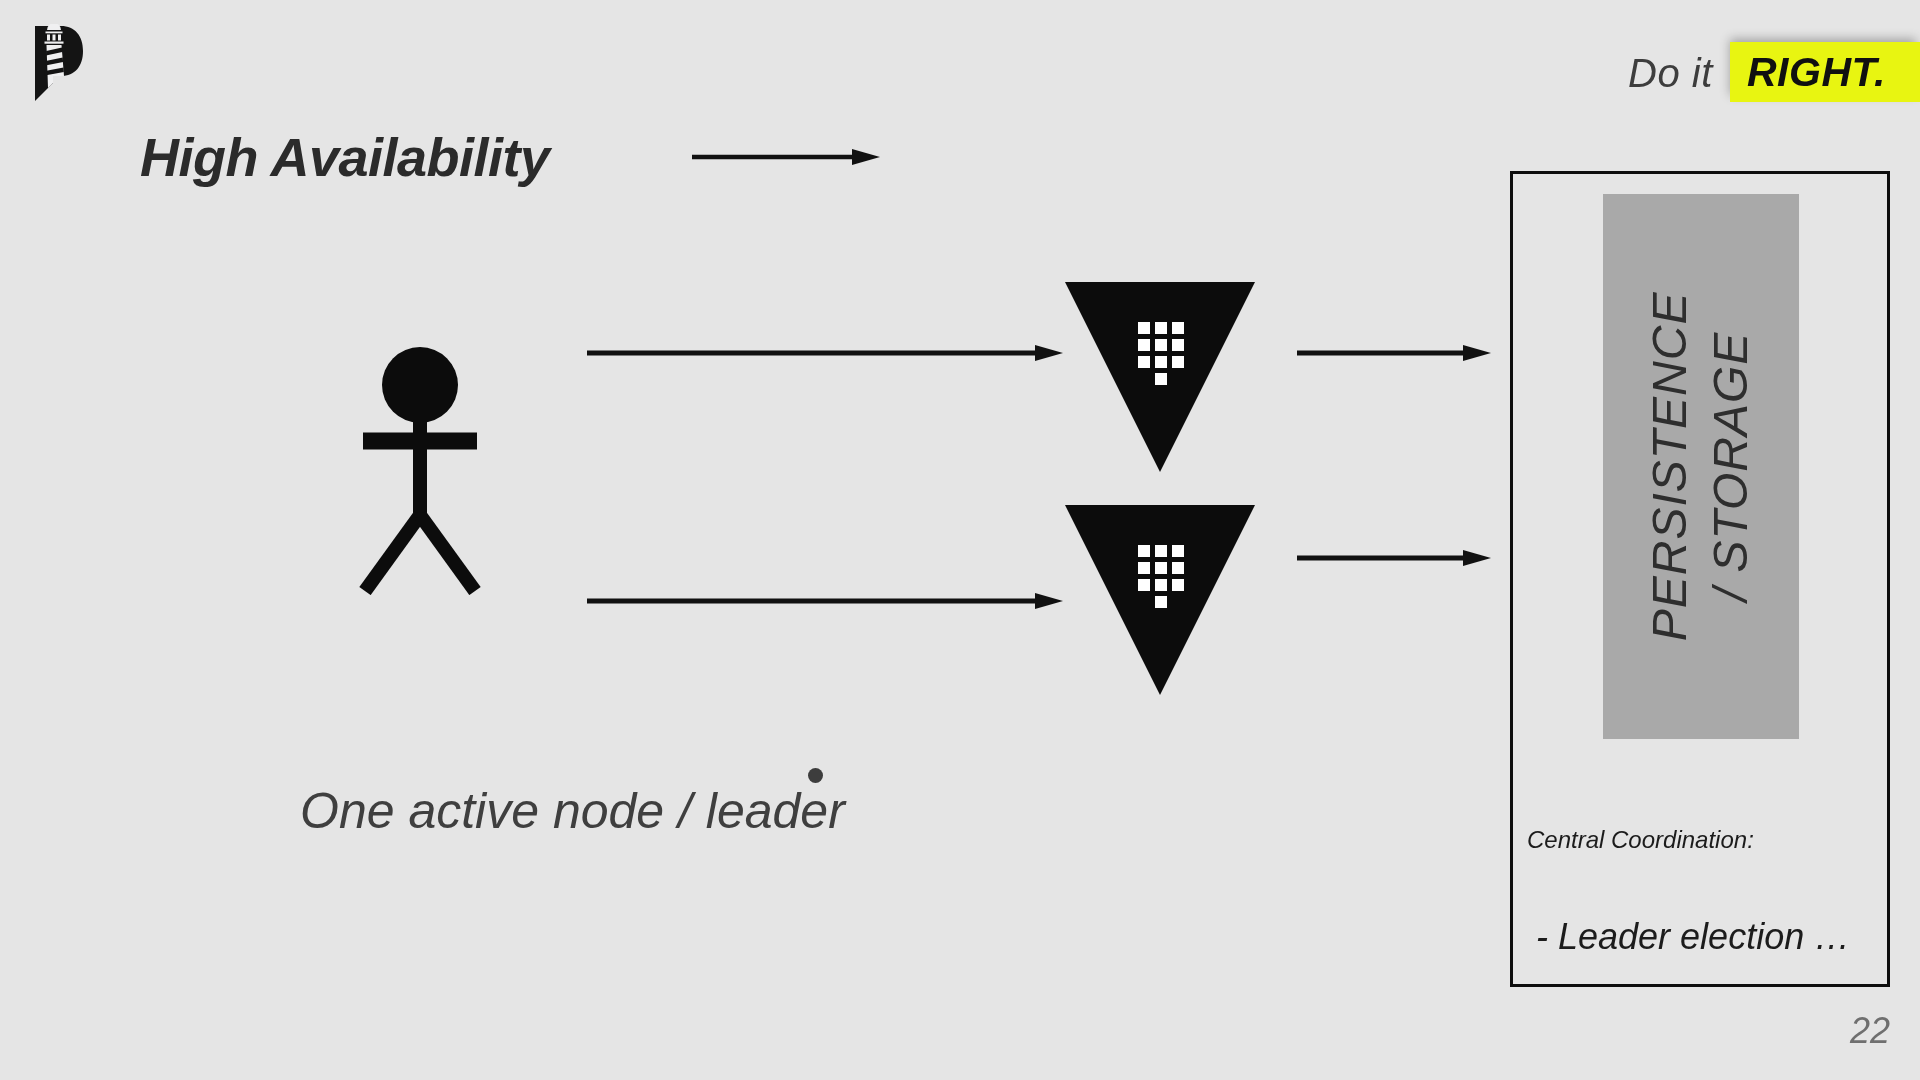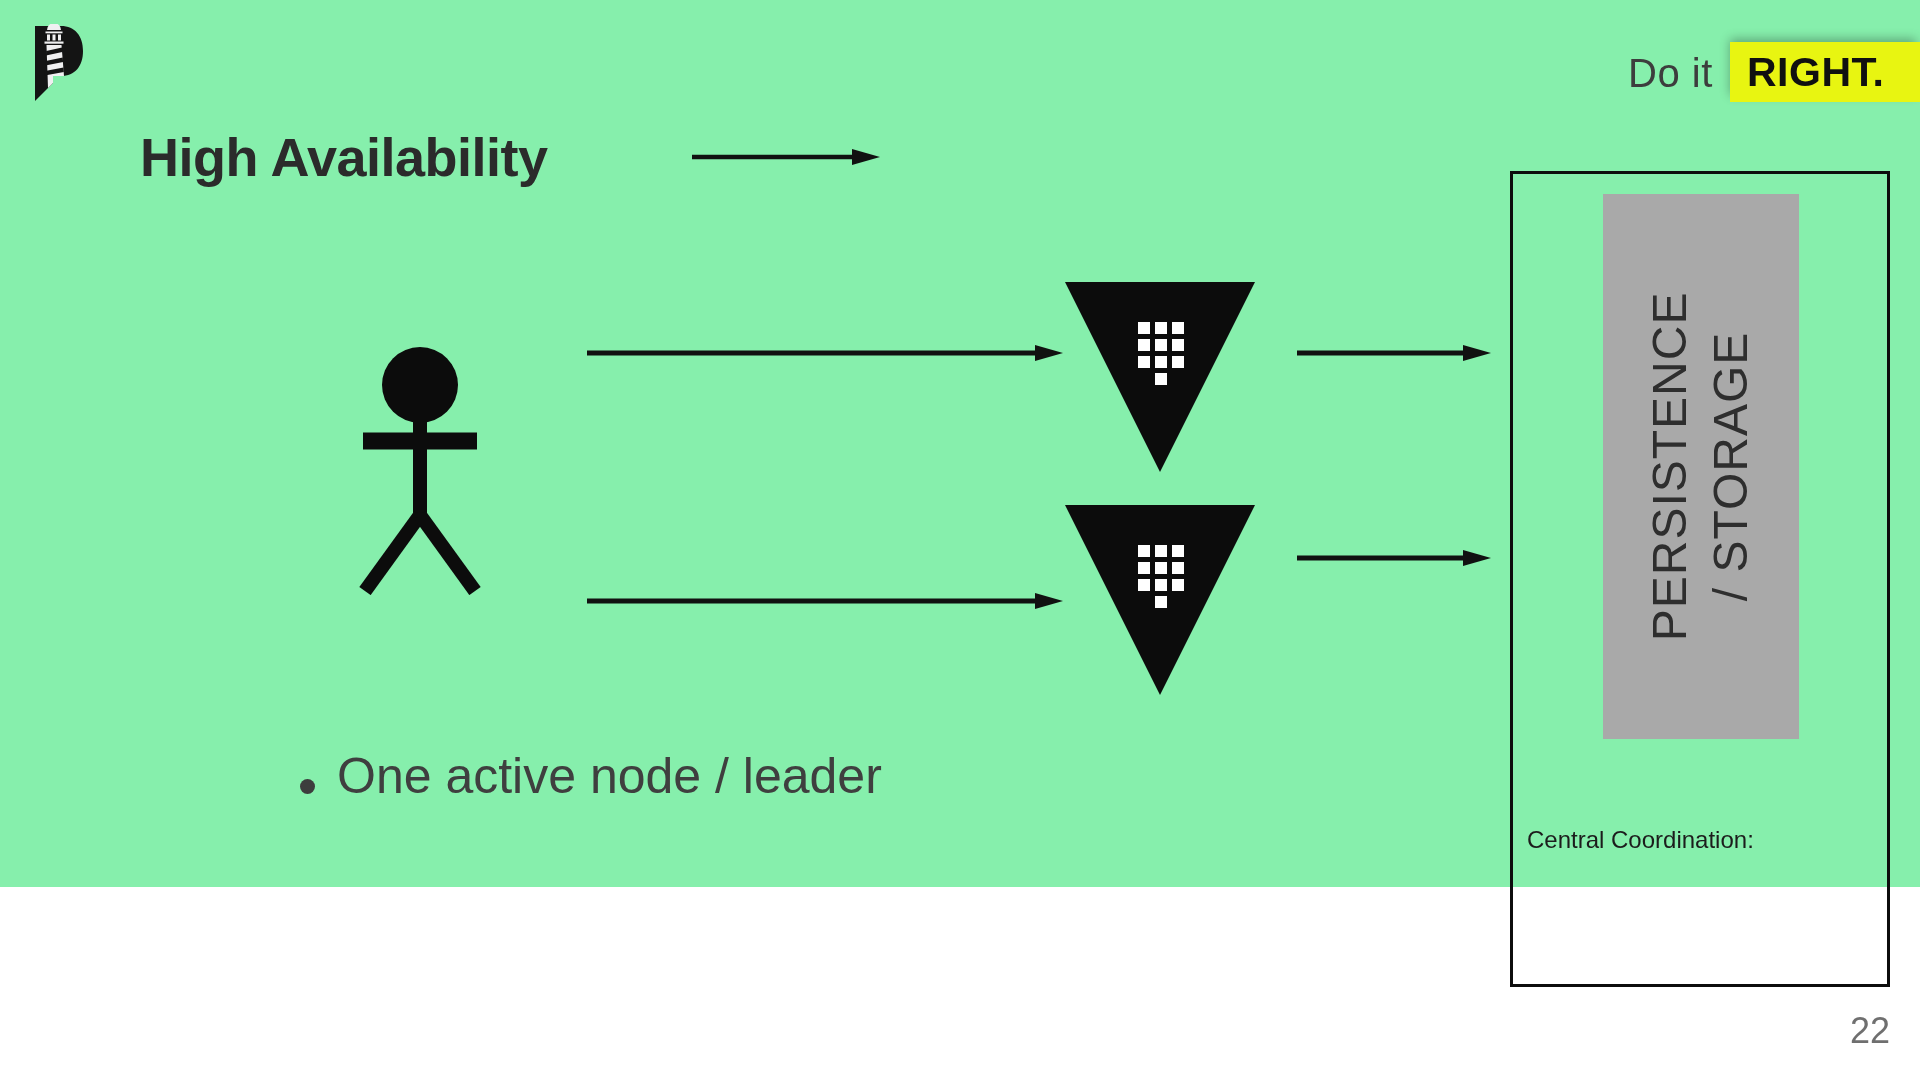--- a/index.html
+++ b/index.html
@@ -1,39 +1,39 @@
 <!DOCTYPE html>
 <html><head>
 <meta charset="utf-8">
 <style>
   html,body{margin:0;padding:0;}
   body{width:1920px;height:1080px;overflow:hidden;}
-  .slide{position:relative;width:1920px;height:887px;background:#86efac;
-         font-family:"Liberation Sans",sans-serif;}
+  .slide{position:relative;width:1920px;height:1080px;background:#e5e5e5;
+         font-family:"Liberation Sans",sans-serif;font-style:italic;}
   .abs{position:absolute;}
 
   
   .logo{left:30px;top:24px;width:54px;height:80px;}
 
   
   .tagline-prefix{left:1628px;top:44px;height:58px;line-height:58px;
     font-size:40px;color:#3d3d3d;letter-spacing:0.5px;}
   .tagline-highlight{left:1730px;top:42px;width:190px;height:60px;line-height:60px;
     background:#e8f511;color:#101010;font-size:41px;font-weight:800;
     padding-left:17px;letter-spacing:0.5px;box-sizing:border-box;
     box-shadow:-2px -5px 10px -2px rgba(0,0,0,0.30);}
 
   
   .heading{font-size:54px;font-weight:700;color:#2b2b2b;letter-spacing:-0.5px;}
   .heading-left{left:140px;top:126px;}
   .heading-right{left:985px;top:126px;}
 
   
   .bullets{left:300px;top:748px;}
-  .bullet-row{display:flex;align-items:center;margin-bottom:50px;}
+  .bullet-row{display:flex;align-items:flex-end;margin-bottom:50px;flex-direction:column;}
   .bullet-dot{width:15px;height:15px;border-radius:50%;background:#3d3d3d;
     margin:20px 22px 0 0;flex:0 0 auto;}
   .bullet-text{font-size:50px;color:#3f3f3f;line-height:1.15;}
 
   
   .storage-box{left:1510px;top:171px;width:380px;height:816px;
     border:3px solid #0d0d0d;box-sizing:border-box;}
   .storage-fill{position:absolute;left:90px;top:20px;width:196px;height:545px;
     background:#a9a9a9;display:flex;align-items:center;justify-content:center;}
   .storage-label{transform:rotate(-90deg);text-align:center;font-size:48px;
@@ -137,20 +137,21 @@
   </svg>
 
   <div class="abs storage-box">
     <div class="storage-fill">
       <div class="storage-label">
         <div>PERSISTENCE</div>
         <div>/ STORAGE</div>
       </div>
     </div>
     <div class="coord-title">Central Coordination:</div>
+    <div class="coord-item">- Leader election …</div>
   </div>
 
   <div class="abs bullets">
     <div class="bullet-row">
       <span class="bullet-dot"></span>
       <span class="bullet-text">One active node / leader</span>
     </div>
   </div>
 
   <div class="abs page-number">22</div>

